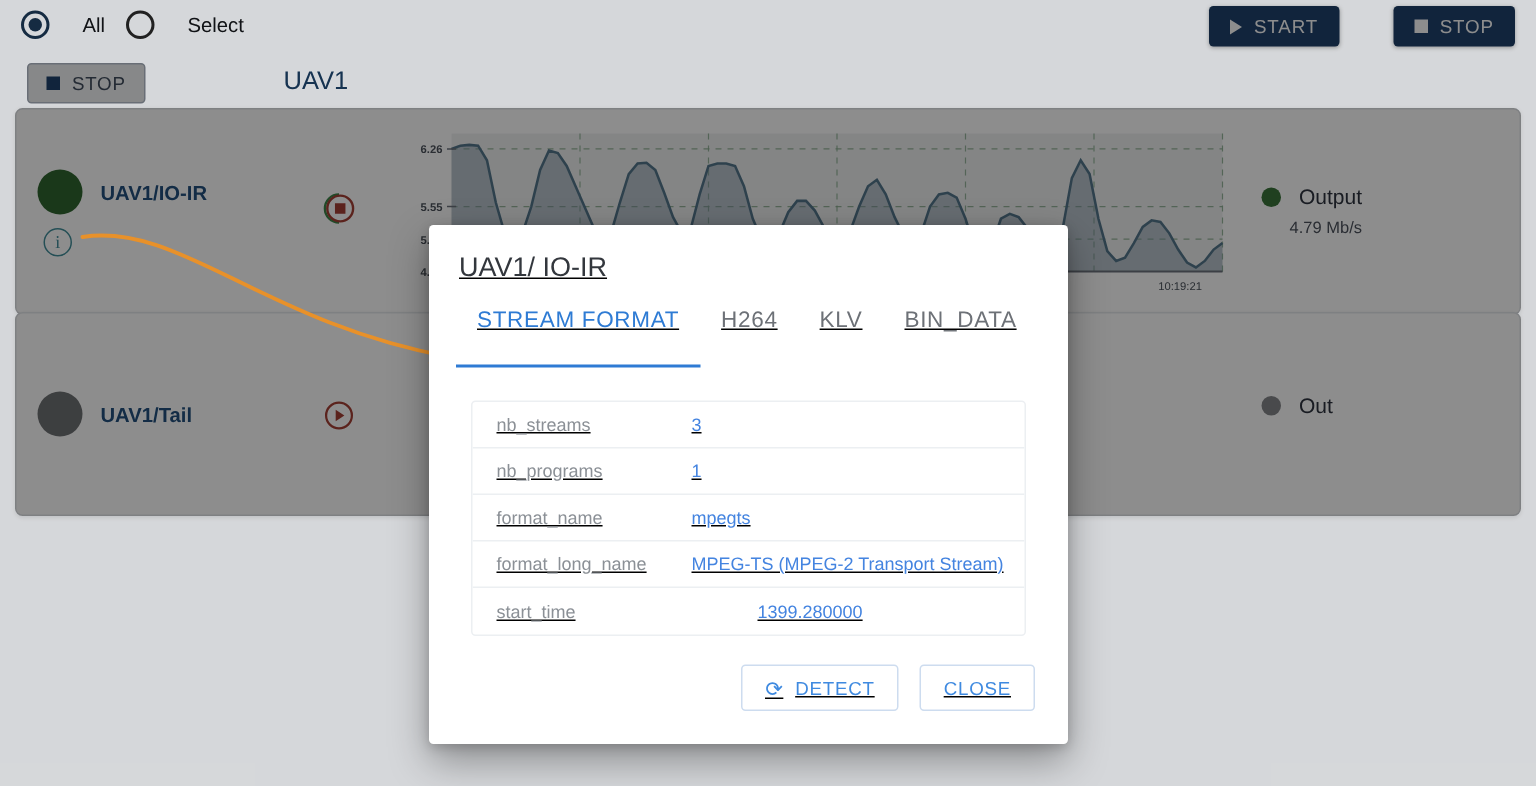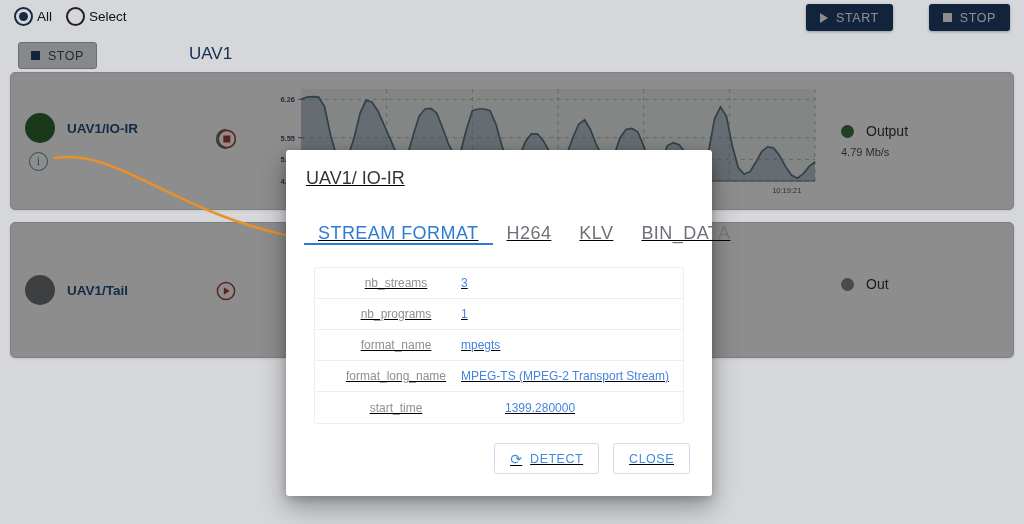--- a/index.html
+++ b/index.html
@@ -29,21 +29,21 @@
   }
 
   
   .topbar {
     position: absolute; top: 0; left: 0; right: 0; height: 36px;
   }
   .radio-group {
     position: absolute; left: 14px; top: 7px;
     display: flex; align-items: center; gap: 14px;
   }
-  .radio-item { display: flex; align-items: center; gap: 4px; cursor: pointer; }
+  .radio-item { display: flex; align-items: center; gap: 22px; cursor: pointer; }
   .radio-outer {
     width: 19px; height: 19px; border-radius: 50%;
     border: 2px solid #1b4f87;
     display: flex; align-items: center; justify-content: center;
   }
   .radio-outer.off { border-color: #3b3b3b; }
   .radio-dot { width: 9px; height: 9px; border-radius: 50%; background: #1b4f87; }
   .radio-label { font-size: 13.5px; color: #20242b; }
 
   .topbtns {
@@ -87,21 +87,21 @@
 
   
   .card {
     position: absolute; left: 10px; right: 10px;
     background: #ffffff;
     border: 1px solid #e3e7ec;
     border-radius: 5px;
     box-shadow: 0 1px 3px rgba(0,0,0,.10);
   }
   #card-1 { top: 72px; height: 138px; }
-  #card-2 { top: 222px; height: 136px; text-decoration: underline; }
+  #card-2 { top: 208px; height: 136px; text-decoration: underline; }
 
   .node-block { position: absolute; left: 14px; top: 40px; }
   .node-row { display: flex; align-items: center; gap: 12px; }
   .status-dot { width: 30px; height: 30px; border-radius: 50%; }
   .status-dot.green { background: #246b24; }
   .status-dot.grey  { background: #6f7276; }
   .node-name { font-size: 13.5px; font-weight: bold; color: #17538f; }
   .info-icon {
     margin-top: 9px; margin-left: 4px;
     width: 19px; height: 19px; border-radius: 50%;
@@ -113,21 +113,21 @@
   }
 
   .ctrl-icon {
     position: absolute; left: 203px; width: 24px; height: 24px;
   }
 
   
   .chart-wrap { position: absolute; left: 252px; top: 10px; width: 560px; height: 120px; }
   .chart-wrap svg { display: block; }
 
-  .out-block { position: absolute; }
+  .out-block { position: absolute; text-align: right; }
   #out-1 { left: 830px; top: 50px; }
   #out-2 { left: 830px; top: 53px; }
   .out-row { display: flex; align-items: center; gap: 12px; }
   .out-dot { width: 13px; height: 13px; border-radius: 50%; }
   .out-dot.green { background: #2c7a2c; }
   .out-dot.grey  { background: #83868a; }
   .out-label { font-size: 14px; color: #2c3442; }
   .out-rate { font-size: 11px; color: #4a5260; margin-top: 7px; }
 
   
@@ -147,43 +147,43 @@
   .modal-title {
     font-size: 18px; color: #33373d; font-weight: 400;
     padding: 18px 0 0 20px;
   }
   .tabs {
     display: flex; align-items: flex-end;
     padding: 0 18px; margin-top: 22px;
     height: 34px;
   }
   .tab {
-    font-size: 18px; letter-spacing: .45px;
-    color: #6d7177; padding: 0 14px 1px 14px;
+    font-size: 15px; letter-spacing: .45px;
+    color: #6d7177; padding: 0 14px 23px 14px;
     cursor: pointer; position: relative; white-space: nowrap;
   }
   .tab.active { color: #2e7bd4; }
   .tab.active::after {
     content: ""; position: absolute;
     left: 0; right: 0; bottom: 0; height: 2.5px; background: #2e7bd4;
   }
   .modal-body { flex: 1; padding: 22px 28px 0 28px; }
   .kv-table {
     border: 1px solid #eceff2;
     border-radius: 3px;
     overflow: hidden;
   }
   .kv-row {
     display: flex; align-items: center;
     height: 31px;
     border-bottom: 1px solid #eceff2;
     padding-left: 16px;
   }
   .kv-row:last-child { border-bottom: none; gap: 44px; }
-  .kv-key { width: 130px; font-size: 12px; color: #8b9096; text-align: center; }
+  .kv-key { width: 130px; font-size: 12px; color: #8b9096; }
   .kv-val { font-size: 12px; color: #4484e0; }
   .modal-footer {
     display: flex; justify-content: flex-end; gap: 14px;
     padding: 0 22px 22px 0;
   }
   .btn-ghost {
     height: 31px; padding: 0 15px;
     background: #fff; border: 1px solid #cddcef; border-radius: 3px;
     color: #3f8ae0; font-size: 12.5px; letter-spacing: .5px;
     display: flex; align-items: center; gap: 8px; cursor: pointer;

